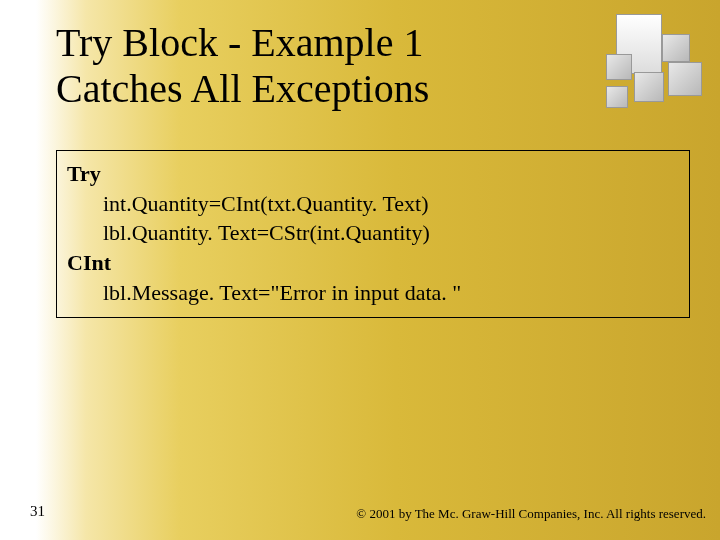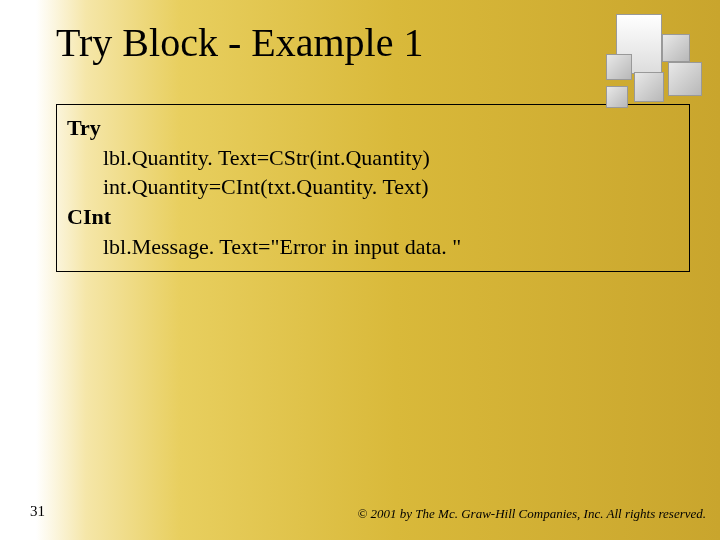--- a/index.html
+++ b/index.html
@@ -45,21 +45,20 @@
     left: 30px;
     bottom: 20px;
     font-size: 15px;
     color: #000;
   }
   .copyright {
     position: absolute;
     right: 14px;
     bottom: 18px;
     font-size: 13px;
-    font-style: italic;
     color: #000;
   }
   .decoration {
     position: absolute;
     top: 14px;
     right: 18px;
     width: 120px;
     height: 100px;
   }
   .decoration .tile {
@@ -77,26 +76,27 @@
     <div class="tile" style="width:46px;height:60px;top:0;right:40px;background:linear-gradient(180deg,#fff,#ddd);"></div>
     <div class="tile" style="width:28px;height:28px;top:20px;right:12px;"></div>
     <div class="tile" style="width:34px;height:34px;top:48px;right:0;"></div>
     <div class="tile" style="width:30px;height:30px;top:58px;right:38px;"></div>
     <div class="tile" style="width:26px;height:26px;top:40px;right:70px;"></div>
     <div class="tile" style="width:22px;height:22px;top:72px;right:74px;"></div>
   </div>
 
   <h1 class="title">
     <span>Try Block - Example 1</span><br>
+    <span>Catches All Exceptions</span>
   </h1>
 
   <div class="code-box">
     <span class="kw">Try</span><br>
+    <span class="indent">int.Quantity=CInt(txt.Quantity. Text)</span>
     <span class="indent">lbl.Quantity. Text=CStr(int.Quantity)</span>
-    <span class="indent">int.Quantity=CInt(txt.Quantity. Text)</span>
     <span class="kw">CInt</span><br>
     <span class="indent">lbl.Message. Text="Error in input data. "</span>
   </div>
 
   <div class="slide-number">31</div>
   <div class="copyright">© 2001 by The Mc. Graw-Hill Companies, Inc. All rights reserved.</div>
 
 </div>
 
 </body></html>

